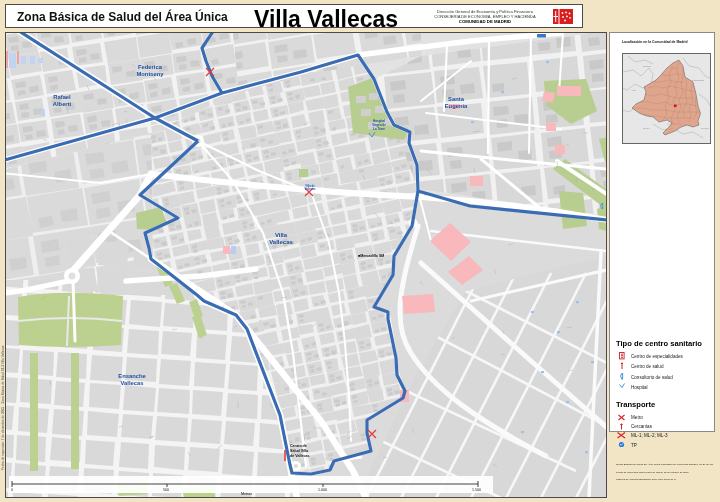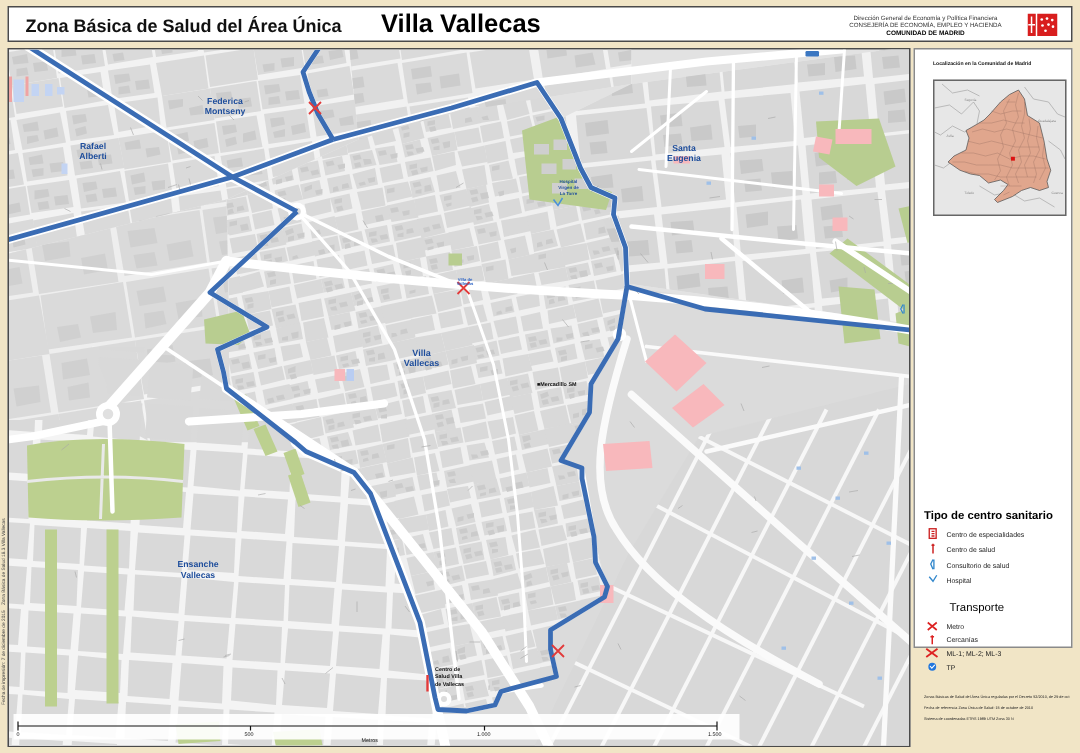--- a/index.html
+++ b/index.html
@@ -3,25 +3,25 @@
 <meta charset="utf-8">
 <style>
   html,body{margin:0;padding:0;}
   body{width:720px;height:502px;background:#f1e5c6;position:relative;overflow:hidden;
        font-family:"Liberation Sans", sans-serif;}
   .box{position:absolute;background:#fff;border:1px solid #4a4a4a;box-sizing:border-box;}
 </style>
 </head>
 <body>
 
-<div class="box" id="header" style="left:5px;top:4px;width:710px;height:24px;">
+<div class="box" id="header" style="left:5px;top:4px;width:578px;height:24px;">
 
   <div style="position:absolute;left:11px;top:5px;font-size:12px;font-weight:bold;color:#111;">Zona Básica de Salud del Área Única</div>
 
-  <div style="position:absolute;left:248px;top:1px;font-size:17px;font-weight:bold;color:#000;">Villa Vallecas</div>
+  <div style="position:absolute;left:248px;top:1px;font-size:23px;font-weight:bold;color:#000;">Villa Vallecas</div>
 
   <svg style="position:absolute;right:32px;top:3px;" width="130" height="18" viewBox="0 0 130 18">
     <g font-family="Liberation Sans, sans-serif" text-anchor="middle" fill="#333">
       <text x="65" y="5" font-size="4.1">Dirección General de Economía y Política Financiera</text>
       <text x="65" y="10.2" font-size="4.1">CONSEJERÍA DE ECONOMÍA, EMPLEO Y HACIENDA</text>
       <text x="65" y="15.4" font-size="4.3" font-weight="bold" fill="#000">COMUNIDAD DE MADRID</text>
     </g>
   </svg>
 
   <svg style="position:absolute;right:9px;top:4px;" width="20" height="15" viewBox="0 0 20 15">
@@ -2049,21 +2049,21 @@
 
     <path d="M9.5,33.5 L12,36.5 L14.5,32.5" stroke="#3388cc" stroke-width="0.9" fill="none"></path>
     <g font-family="Liberation Sans, sans-serif" font-size="4.6" fill="#222">
       <text x="21" y="7">Centro de especialidades</text>
       <text x="21" y="17">Centro de salud</text>
       <text x="21" y="27.5">Consultorio de salud</text>
       <text x="21" y="37.5">Hospital</text>
     </g>
   </svg>
 
-  <div style="position:absolute;left:6px;top:367px;font-size:7.6px;font-weight:normal;color:#000;margin-left:17px;">Transporte</div>
+  <div style="position:absolute;left:6px;top:367px;font-size:7.6px;font-weight:bold;color:#000;">Transporte</div>
 
   <svg style="position:absolute;left:0px;top:380px;" width="104" height="40" viewBox="0 0 104 40">
 
     <path d="M8.5,2 L14.5,7 M14.5,2 L8.5,7" stroke="#dd2222" stroke-width="1.1"></path>
 
     <path d="M11.5,10.5 L11.5,16.5 M10.3,11.5 L12.7,11.5" stroke="#dd2222" stroke-width="1"></path>
 
     <path d="M7.5,19.5 L15,25 M15,19.5 L7.5,25" stroke="#dd2222" stroke-width="1.2"></path>
 
     <circle cx="11.5" cy="31.5" r="2.6" fill="#2277dd"></circle>

